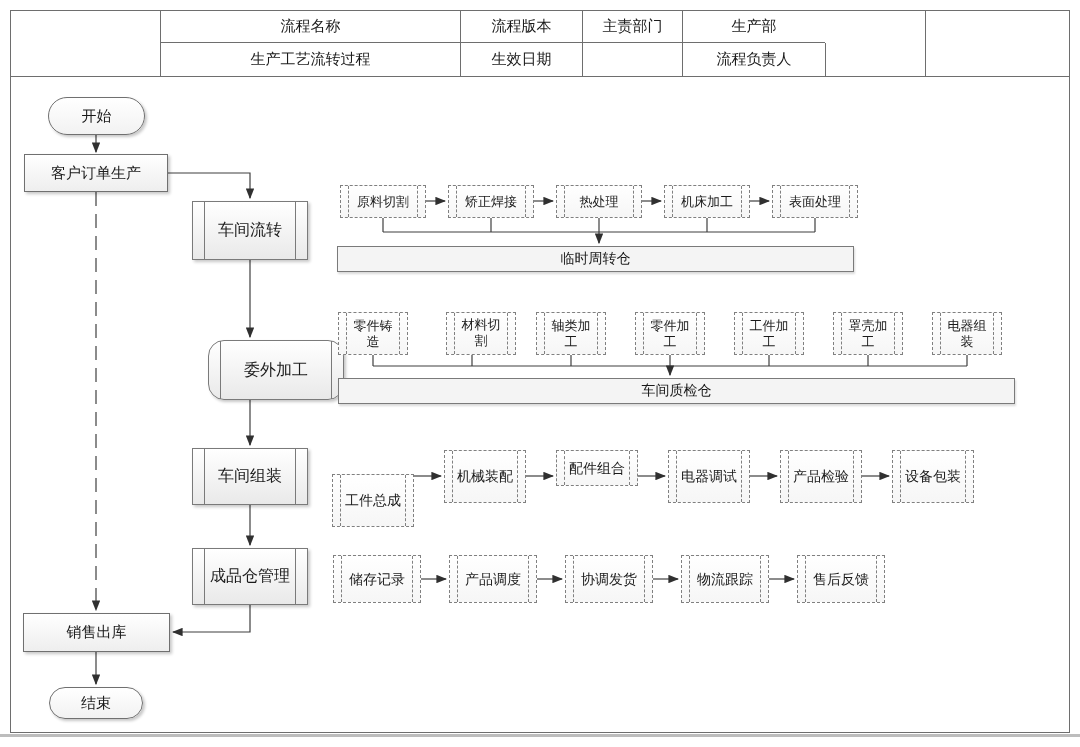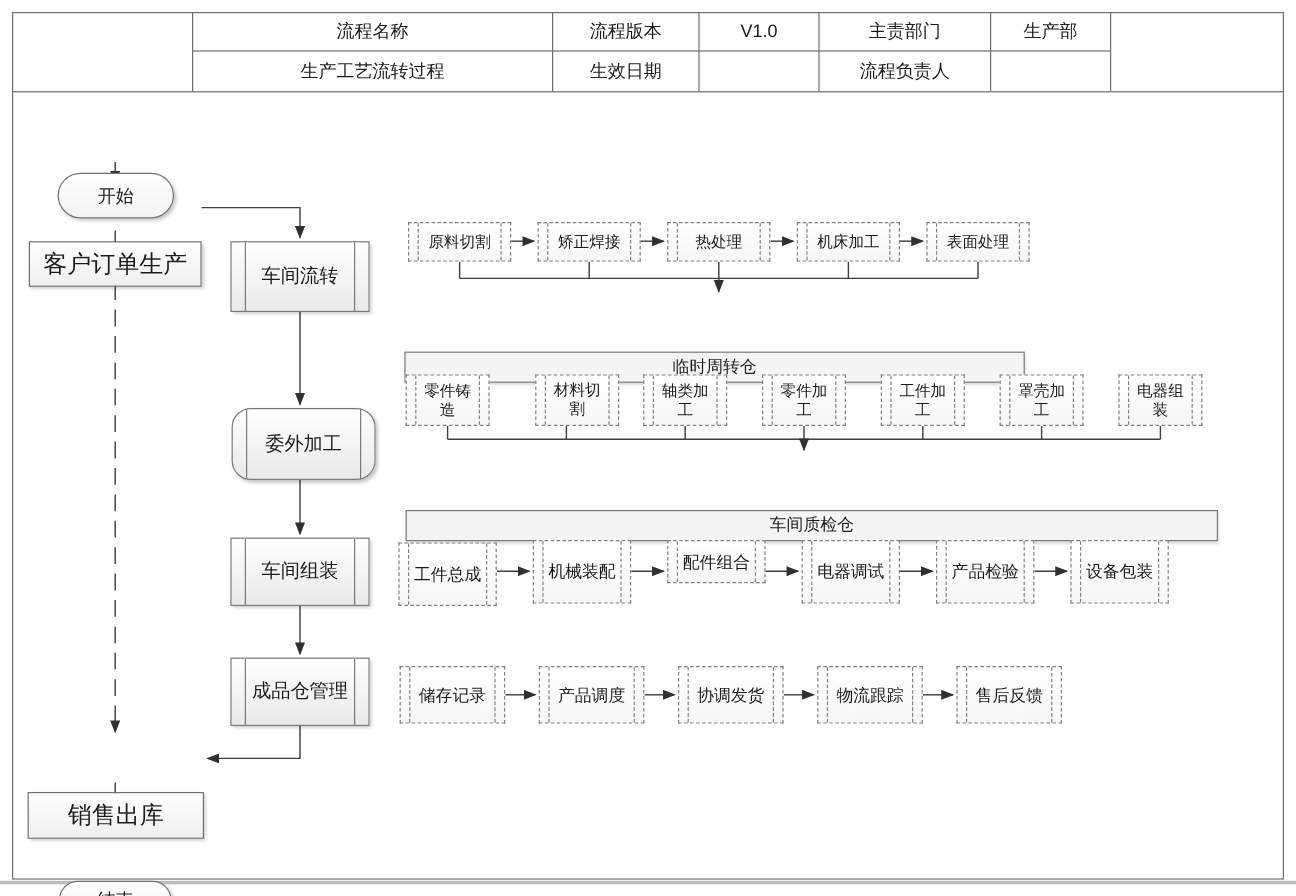--- a/index.html
+++ b/index.html
@@ -24,32 +24,32 @@
     font-size:15px;
   }
   .hcell {
     display:flex; align-items:center; justify-content:center;
     border-left:1px solid #6e6e6e; overflow:hidden;
   }
   .hcell.first { border-left:none; }
   .hcell.r1 { border-bottom:1px solid #6e6e6e; }
   .hcell.merged { grid-row:1 / 3; border-bottom:none; }
   
-  .node { position:absolute; display:flex; align-items:center; justify-content:center; text-align:center;margin-top:47px; }
+  .node { position:absolute; display:flex; align-items:center; justify-content:center; text-align:center; }
   .terminator {
     border:1px solid #707070; border-radius:19px;
     background:linear-gradient(#ffffff,#f2f2f2);
     box-shadow:2px 2px 3px rgba(0,0,0,0.22);
     font-size:15px;
   }
   .proc {
     border:1px solid #707070;
     background:linear-gradient(#ffffff,#eeeeee);
     box-shadow:2px 2px 3px rgba(0,0,0,0.22);
-    font-size:20px;
+    font-size:15px;
   }
   .stage {
     border:1px solid #7a7a7a;
     background:linear-gradient(#ffffff,#e9e9e9);
     box-shadow:2px 2px 3px rgba(0,0,0,0.22);
     font-size:16px; position:absolute;
     display:flex; align-items:center; justify-content:center; text-align:center;
   }
   .stage::before, .stage::after {
     content:""; position:absolute; top:0; bottom:0; width:0;
@@ -80,21 +80,20 @@
 </head>
 <body>
 
 <div class="frame"></div>
 <div class="page-bottom-line"></div>
 
 <div class="header-table">
   <div class="hcell first merged"></div>
   <div class="hcell r1">流程名称</div>
   <div class="hcell r1">流程版本</div>
-  <div class="hcell r1">V1.0</div>
   <div class="hcell r1">主责部门</div>
   <div class="hcell r1">生产部</div>
   <div class="hcell merged"></div>
 
   <div class="hcell" style="grid-row:2;grid-column:2;">生产工艺流转过程</div>
   <div class="hcell" style="grid-row:2;grid-column:3;">生效日期</div>
   <div class="hcell" style="grid-row:2;grid-column:4;"></div>
   <div class="hcell" style="grid-row:2;grid-column:5;">流程负责人</div>
   <div class="hcell" style="grid-row:2;grid-column:6;"></div>
 </div>
@@ -148,21 +147,21 @@
     <path d="M421,579 L446,579" marker-end="url(#arr)"></path>
     <path d="M537,579 L562,579" marker-end="url(#arr)"></path>
     <path d="M653,579 L678,579" marker-end="url(#arr)"></path>
     <path d="M769,579 L794,579" marker-end="url(#arr)"></path>
   </g>
 </svg>
 
 <div class="node terminator" style="left:48px;top:97px;width:97px;height:38px;">开始</div>
 <div class="node proc" style="left:24px;top:154px;width:144px;height:38px;">客户订单生产</div>
 <div class="stage" style="left:192px;top:201px;width:116px;height:59px;font-family:Liberation Serif, serif;">车间流转</div>
-<div class="stage" style="left:193px;top:340px;width:120px;height:60px;border-radius:16px;">委外加工</div>
+<div class="stage" style="left:208px;top:340px;width:136px;height:60px;border-radius:16px;">委外加工</div>
 <div class="stage" style="left:192px;top:448px;width:116px;height:57px;">车间组装</div>
 <div class="stage" style="left:192px;top:548px;width:116px;height:57px;">成品仓管理</div>
 <div class="node proc" style="left:23px;top:613px;width:147px;height:39px;">销售出库</div>
 <div class="node terminator" style="left:49px;top:687px;width:94px;height:32px;">结束</div>
 
 <div class="dashedbox" style="left:340px;top:185px;width:86px;height:33px;">原料切割</div>
 <div class="dashedbox" style="left:448px;top:185px;width:86px;height:33px;">矫正焊接</div>
 <div class="dashedbox" style="left:556px;top:185px;width:86px;height:33px;">热处理</div>
 <div class="dashedbox" style="left:664px;top:185px;width:86px;height:33px;">机床加工</div>
 <div class="dashedbox" style="left:772px;top:185px;width:86px;height:33px;">表面处理</div>
@@ -170,21 +169,21 @@
 
 <div class="dashedbox" style="left:338px;top:312px;width:70px;height:43px;">零件铸造</div>
 <div class="dashedbox" style="left:446px;top:312px;width:70px;height:43px;font-family:Liberation Mono, monospace;">材料切割</div>
 <div class="dashedbox" style="left:536px;top:312px;width:70px;height:43px;">轴类加工</div>
 <div class="dashedbox" style="left:635px;top:312px;width:70px;height:43px;">零件加工</div>
 <div class="dashedbox" style="left:734px;top:312px;width:70px;height:43px;">工件加工</div>
 <div class="dashedbox" style="left:833px;top:312px;width:70px;height:43px;">罩壳加工</div>
 <div class="dashedbox" style="left:932px;top:312px;width:70px;height:43px;">电器组装</div>
 <div class="node warehouse" style="left:338px;top:378px;width:677px;height:26px;">车间质检仓</div>
 
-<div class="dashedbox r3" style="left:332px;top:452px;width:82px;height:53px;text-align:right;">工件总成</div>
+<div class="dashedbox r3" style="left:332px;top:474px;width:82px;height:53px;text-align:right;">工件总成</div>
 <div class="dashedbox r3" style="left:444px;top:450px;width:82px;height:53px;">机械装配</div>
 <div class="dashedbox r3" style="left:556px;top:450px;width:82px;height:36px;text-align:right;">配件组合</div>
 <div class="dashedbox r3" style="left:668px;top:450px;width:82px;height:53px;">电器调试</div>
 <div class="dashedbox r3" style="left:780px;top:450px;width:82px;height:53px;">产品检验</div>
 <div class="dashedbox r3" style="left:892px;top:450px;width:82px;height:53px;text-align:right;">设备包装</div>
 
 <div class="dashedbox r4" style="left:333px;top:555px;width:88px;height:48px;">储存记录</div>
 <div class="dashedbox r4" style="left:449px;top:555px;width:88px;height:48px;">产品调度</div>
 <div class="dashedbox r4" style="left:565px;top:555px;width:88px;height:48px;">协调发货</div>
 <div class="dashedbox r4" style="left:681px;top:555px;width:88px;height:48px;">物流跟踪</div>

